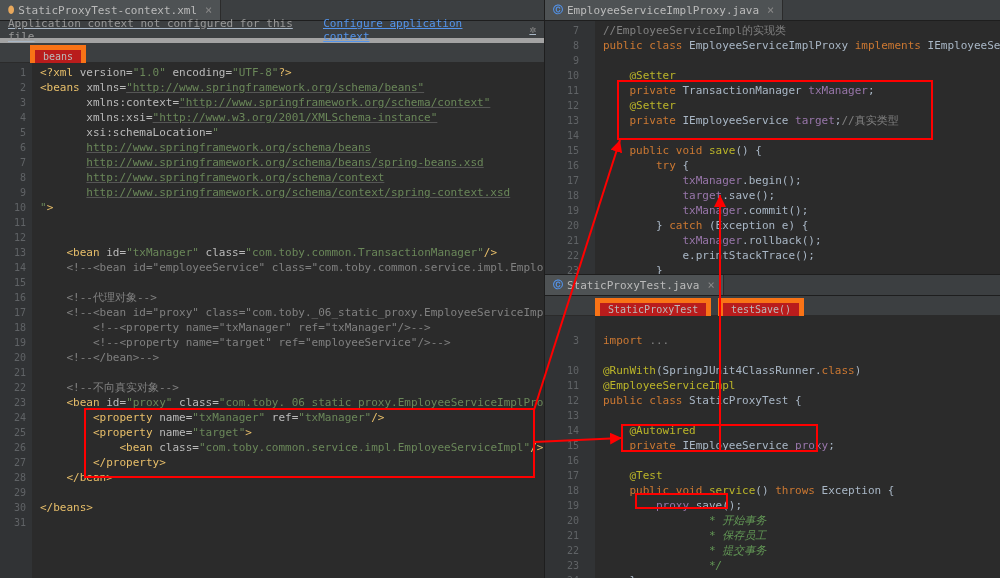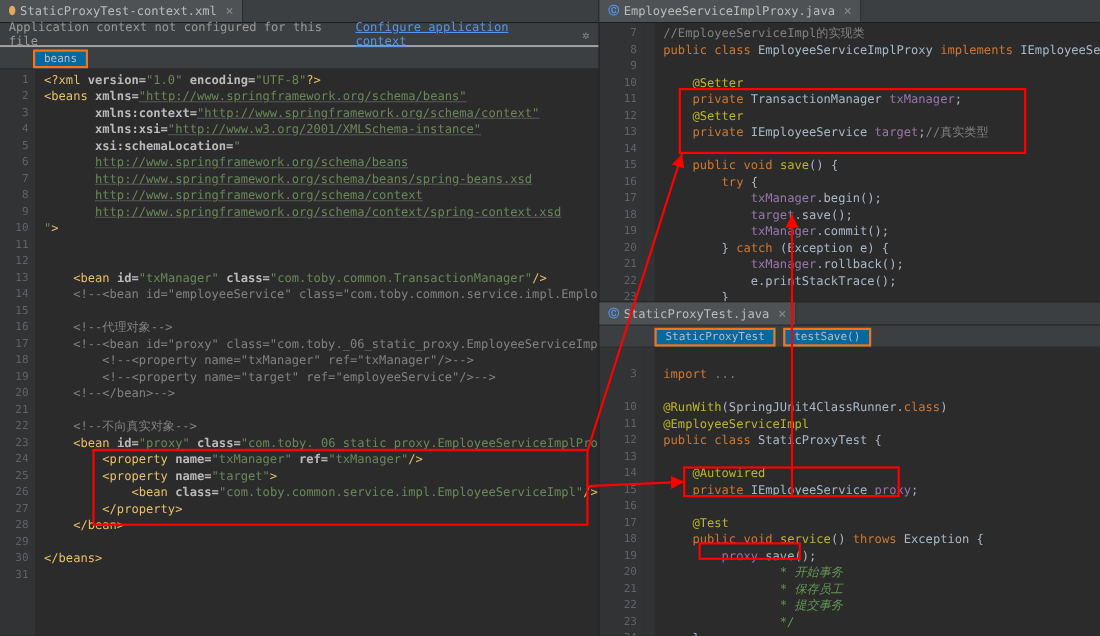--- a/index.html
+++ b/index.html
@@ -32,36 +32,37 @@
 .icon-xml { color: #e8a85c; font-weight: bold; font-size: 10px; }
 .icon-java { color: #5394ec; font-weight: bold; font-size: 10px; }
 .close-x { color: #888; margin-left: 4px; font-size: 12px; }
 .notice-bar {
   background: #3c3f41;
   height: 22px;
   display: flex;
   align-items: center;
   padding: 0 8px;
   justify-content: space-between;
-  border-bottom: 2px solid #a3a3a3;
+  border-bottom: 5px solid #a3a3a3;
+  text-decoration: underline;
 }
 .notice-text { color: #999; font-size: 11px; }
 .notice-links { display: flex; align-items: center; gap: 16px; }
 .link { color: #5394ec; text-decoration: underline; cursor: pointer; }
 .gear { color: #888; font-size: 11px; }
 .breadcrumb-bar {
   background: #3c3f41;
   height: 20px;
   padding: 2px 30px;
   border-bottom: 1px solid #2b2b2b;
 }
 .breadcrumb-item {
-  background: #0369a1;
+  background: #b91c1c;
   padding: 1px 8px;
-  border: 2px solid #f97316;
+  border: 5px solid #f97316;
   color: #bbb;
   font-size: 10px;
   display: inline-block;
 }
 .editor-area {
   flex: 1;
   display: flex;
   background: #2b2b2b;
   overflow: hidden;
 }
@@ -85,21 +86,21 @@
   line-height: 15px;
   padding-top: 2px;
   padding-left: 8px;
   white-space: pre;
   overflow: hidden;
 }
 .right-top { height: 275px; display: flex; flex-direction: column; border-bottom: 1px solid #1e1e1e; }
 .right-bottom { flex: 1; display: flex; flex-direction: column; }
 .kw { color: #cc7832; }
 .str { color: #6a8759; }
-.attr { color: #bababa; font-weight: bold; }
+.attr { color: #bababa; }
 .tag { color: #e8bf6a; }
 .comment { color: #808080; }
 .comment-g { color: #629755; font-style: italic; margin-top: 12px; }
 .ann { color: #bbb529; }
 .field { color: #9876aa; margin-top: 24px; }
 .underline { text-decoration: underline; text-decoration-color: #555; }
 .redbox {
   position: absolute;
   border: 2px solid #ff0000;
   pointer-events: none;

